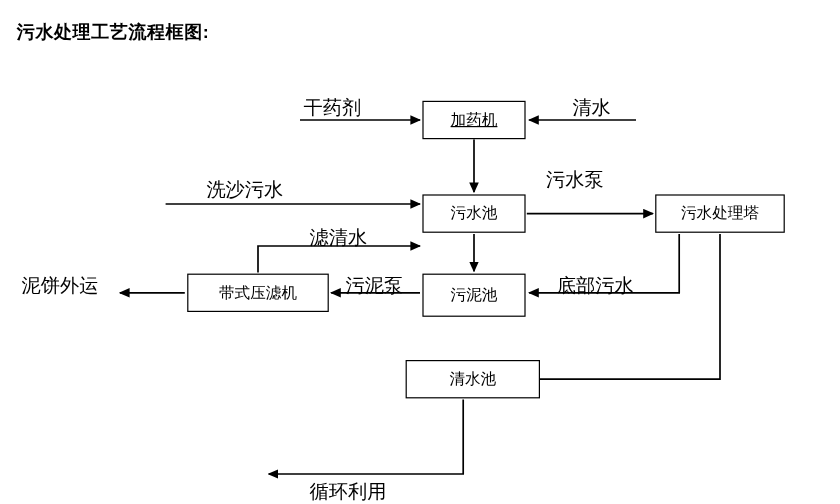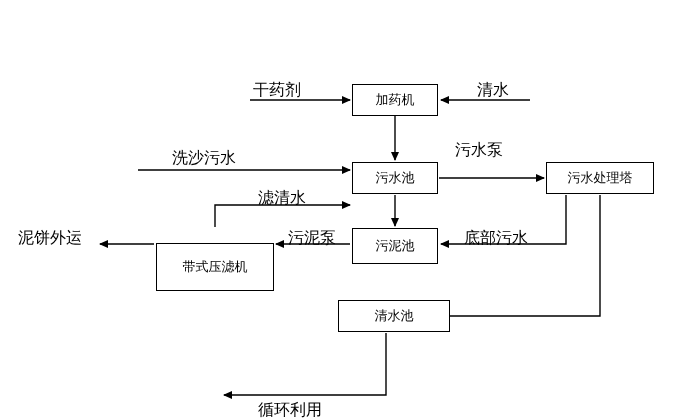--- a/index.html
+++ b/index.html
@@ -54,20 +54,21 @@
     width: 700px;
     height: 420px;
     z-index: 1;
   }
 </style>
 </head>
 <body>
 
 <div id="canvas">
 
+  <div class="title">污水处理工艺流程框图:</div>
 
   <svg class="wires" viewBox="0 0 700 420">
     <defs>
       <marker id="arrow" markerWidth="9" markerHeight="9" refX="8" refY="4" orient="auto" markerUnits="userSpaceOnUse">
         <path d="M0,0 L9,4 L0,8 z" fill="#000000"></path>
       </marker>
     </defs>
     <g stroke="#000000" stroke-width="1.4" fill="none">
 
       <line x1="250" y1="100" x2="350" y2="100" marker-end="url(#arrow)"></line>
@@ -89,37 +90,37 @@
       <path d="M215,227 L215,205 L350,205" marker-end="url(#arrow)"></path>
 
       <path d="M566,195 L566,244 L441,244" marker-end="url(#arrow)"></path>
 
       <path d="M600,195 L600,316 L437,316" marker-end="url(#arrow)"></path>
 
       <path d="M386,333 L386,395 L224,395" marker-end="url(#arrow)"></path>
     </g>
   </svg>
 
-  <div class="node" style="left:352px; top:84px; width:86px; height:32px;">
+  <div class="node" style="left:352px; top:84px; width:86px; height:32px;text-decoration:underline;">
     <span>加药机</span>
   </div>
 
   <div class="node" style="left:352px; top:162px; width:86px; height:32px;">
     <span>污水池</span>
   </div>
 
   <div class="node" style="left:546px; top:162px; width:108px; height:32px;">
     <span>污水处理塔</span>
   </div>
 
   <div class="node" style="left:352px; top:228px; width:86px; height:36px;">
     <span>污泥池</span>
   </div>
 
-  <div class="node" style="left:156px; top:243px; width:118px; height:48px;">
+  <div class="node" style="left:156px; top:228px; width:118px; height:32px;">
     <span>带式压滤机</span>
   </div>
 
   <div class="node" style="left:338px; top:300px; width:112px; height:32px;">
     <span>清水池</span>
   </div>
 
   <div class="label" style="left:253px; top:80px;">干药剂</div>
   <div class="label" style="left:477px; top:80px;">清水</div>
   <div class="label" style="left:172px; top:148px;">洗沙污水</div>

